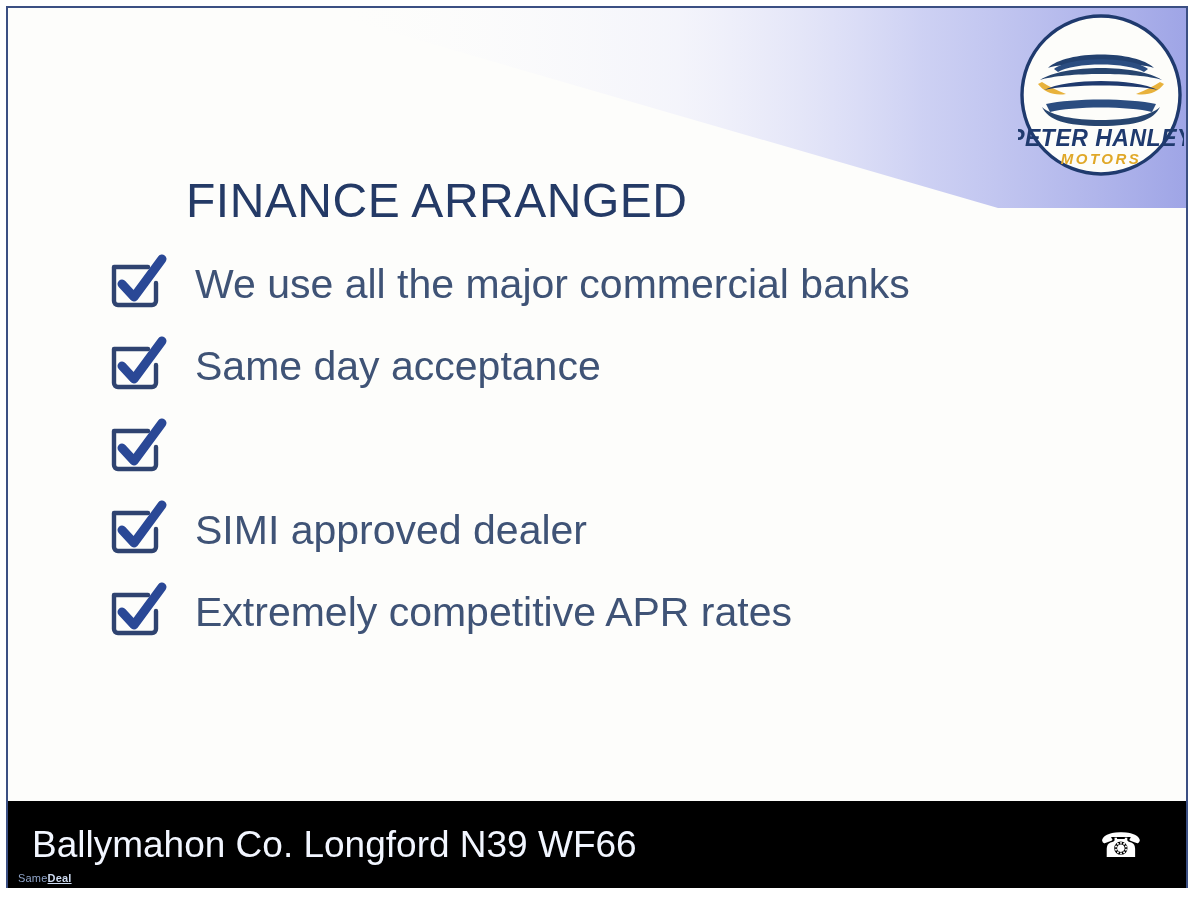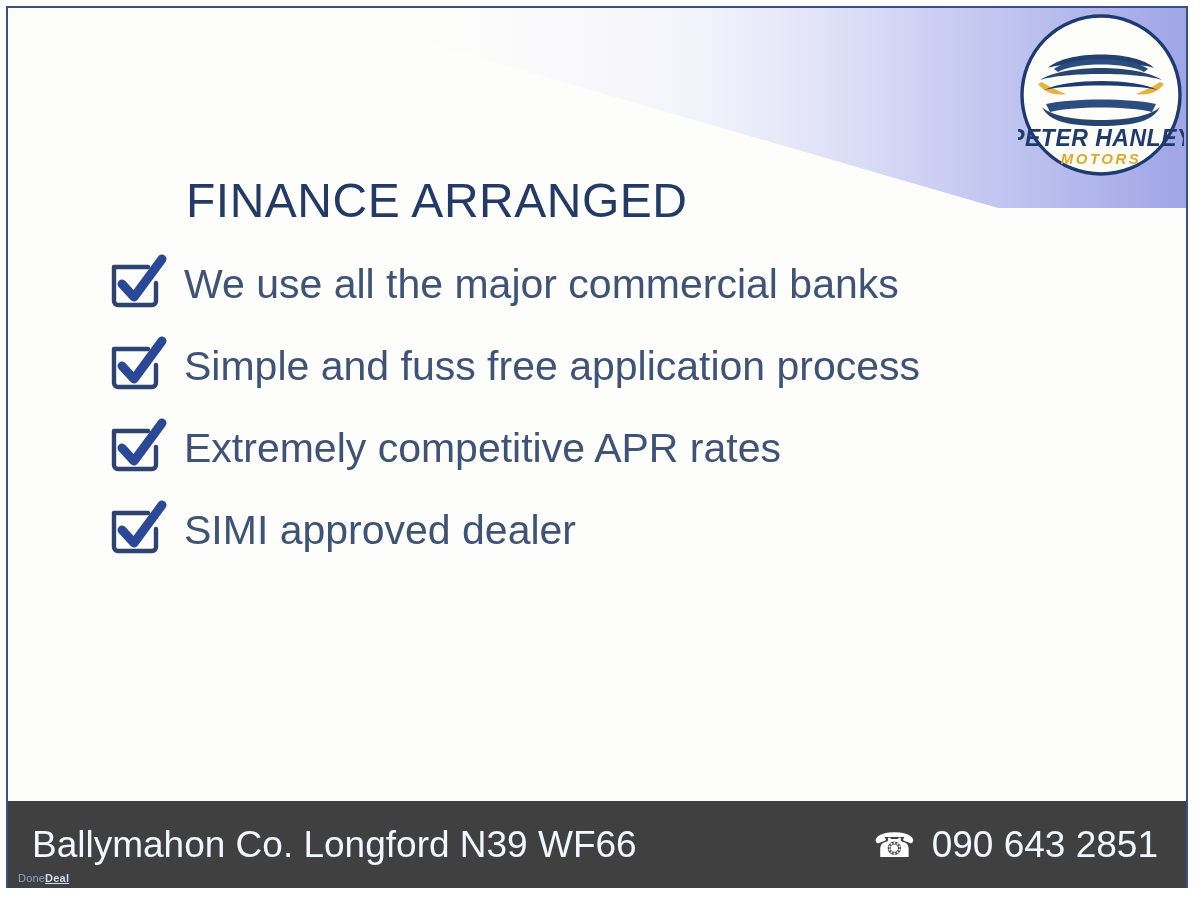--- a/index.html
+++ b/index.html
@@ -81,36 +81,36 @@
     height: 82px;
   }
   .cbx {
     width: 62px;
     height: 62px;
     flex: 0 0 62px;
     position: relative;
   }
   .cbx svg { display: block; width: 62px; height: 62px; overflow: visible; }
   .row-label {
-    margin-left: 16px;
+    margin-left: 27px;
     font-size: 41px;
     color: #3f5376;
     font-weight: 400;
     white-space: nowrap;
     line-height: 1;
   }
 
   
   .footer {
     position: absolute;
     left: 8px;
     top: 801px;
     width: 1178px;
     height: 87px;
-    background: #404040;
+    background: #000000;
     display: flex;
     align-items: center;
   }
   .footer-address {
     position: absolute;
     left: 24px;
     top: 50%;
     transform: translateY(-50%);
     color: #f2f6ff;
     font-size: 37px;
@@ -195,55 +195,62 @@
       <span class="cbx">
         <svg viewBox="0 0 62 62">
           <path d="M8 14 h34 M8 14 v34 a4 4 0 0 0 4 4 h34 a4 4 0 0 0 4 -4 v-18" fill="none" stroke="#2f4370" stroke-width="4.4" stroke-linecap="round"></path>
           <path d="M16 31 L28 44 L56 6" fill="none" stroke="#2a4896" stroke-width="9" stroke-linecap="round" stroke-linejoin="round"></path>
         </svg>
       </span>
       <span class="row-label">We use all the major commercial banks</span>
     </div>
 
 
-
-    <div class="row">
-      <span class="cbx">
-        <svg viewBox="0 0 62 62">
-          <path d="M8 14 h34 M8 14 v34 a4 4 0 0 0 4 4 h34 a4 4 0 0 0 4 -4 v-18" fill="none" stroke="#2f4370" stroke-width="4.4" stroke-linecap="round"></path>
-          <path d="M16 31 L28 44 L56 6" fill="none" stroke="#2a4896" stroke-width="9" stroke-linecap="round" stroke-linejoin="round"></path>
-        </svg>
-      </span>
-      <span class="row-label">Simple and fuss free application process</span>
+    <div class="row">
+      <span class="cbx">
+        <svg viewBox="0 0 62 62">
+          <path d="M8 14 h34 M8 14 v34 a4 4 0 0 0 4 4 h34 a4 4 0 0 0 4 -4 v-18" fill="none" stroke="#2f4370" stroke-width="4.4" stroke-linecap="round"></path>
+          <path d="M16 31 L28 44 L56 6" fill="none" stroke="#2a4896" stroke-width="9" stroke-linecap="round" stroke-linejoin="round"></path>
+        </svg>
+      </span>
+      <span class="row-label">Same day acceptance</span>
+    </div>
+
+    <div class="row">
+      <span class="cbx">
+        <svg viewBox="0 0 62 62">
+          <path d="M8 14 h34 M8 14 v34 a4 4 0 0 0 4 4 h34 a4 4 0 0 0 4 -4 v-18" fill="none" stroke="#2f4370" stroke-width="4.4" stroke-linecap="round"></path>
+          <path d="M16 31 L28 44 L56 6" fill="none" stroke="#2a4896" stroke-width="9" stroke-linecap="round" stroke-linejoin="round"></path>
+        </svg>
+      </span>
+    </div>
+
+    <div class="row">
+      <span class="cbx">
+        <svg viewBox="0 0 62 62">
+          <path d="M8 14 h34 M8 14 v34 a4 4 0 0 0 4 4 h34 a4 4 0 0 0 4 -4 v-18" fill="none" stroke="#2f4370" stroke-width="4.4" stroke-linecap="round"></path>
+          <path d="M16 31 L28 44 L56 6" fill="none" stroke="#2a4896" stroke-width="9" stroke-linecap="round" stroke-linejoin="round"></path>
+        </svg>
+      </span>
+      <span class="row-label">SIMI approved dealer</span>
     </div>
 
     <div class="row">
       <span class="cbx">
         <svg viewBox="0 0 62 62">
           <path d="M8 14 h34 M8 14 v34 a4 4 0 0 0 4 4 h34 a4 4 0 0 0 4 -4 v-18" fill="none" stroke="#2f4370" stroke-width="4.4" stroke-linecap="round"></path>
           <path d="M16 31 L28 44 L56 6" fill="none" stroke="#2a4896" stroke-width="9" stroke-linecap="round" stroke-linejoin="round"></path>
         </svg>
       </span>
       <span class="row-label">Extremely competitive APR rates</span>
-    </div>
-
-    <div class="row">
-      <span class="cbx">
-        <svg viewBox="0 0 62 62">
-          <path d="M8 14 h34 M8 14 v34 a4 4 0 0 0 4 4 h34 a4 4 0 0 0 4 -4 v-18" fill="none" stroke="#2f4370" stroke-width="4.4" stroke-linecap="round"></path>
-          <path d="M16 31 L28 44 L56 6" fill="none" stroke="#2a4896" stroke-width="9" stroke-linecap="round" stroke-linejoin="round"></path>
-        </svg>
-      </span>
-      <span class="row-label">SIMI approved dealer</span>
     </div>
 
   </div>
 
   <div class="footer">
     <span class="footer-address">Ballymahon Co. Longford N39 WF66</span>
     <span class="footer-phone">
       <span class="phone-icon">☎</span>
-      <span>090 643 2851</span>
     </span>
-    <span class="watermark"><span>Done</span><b>Deal</b></span>
+    <span class="watermark"><span>Same</span><b>Deal</b></span>
   </div>
 
 </div>
 
 </body></html>

